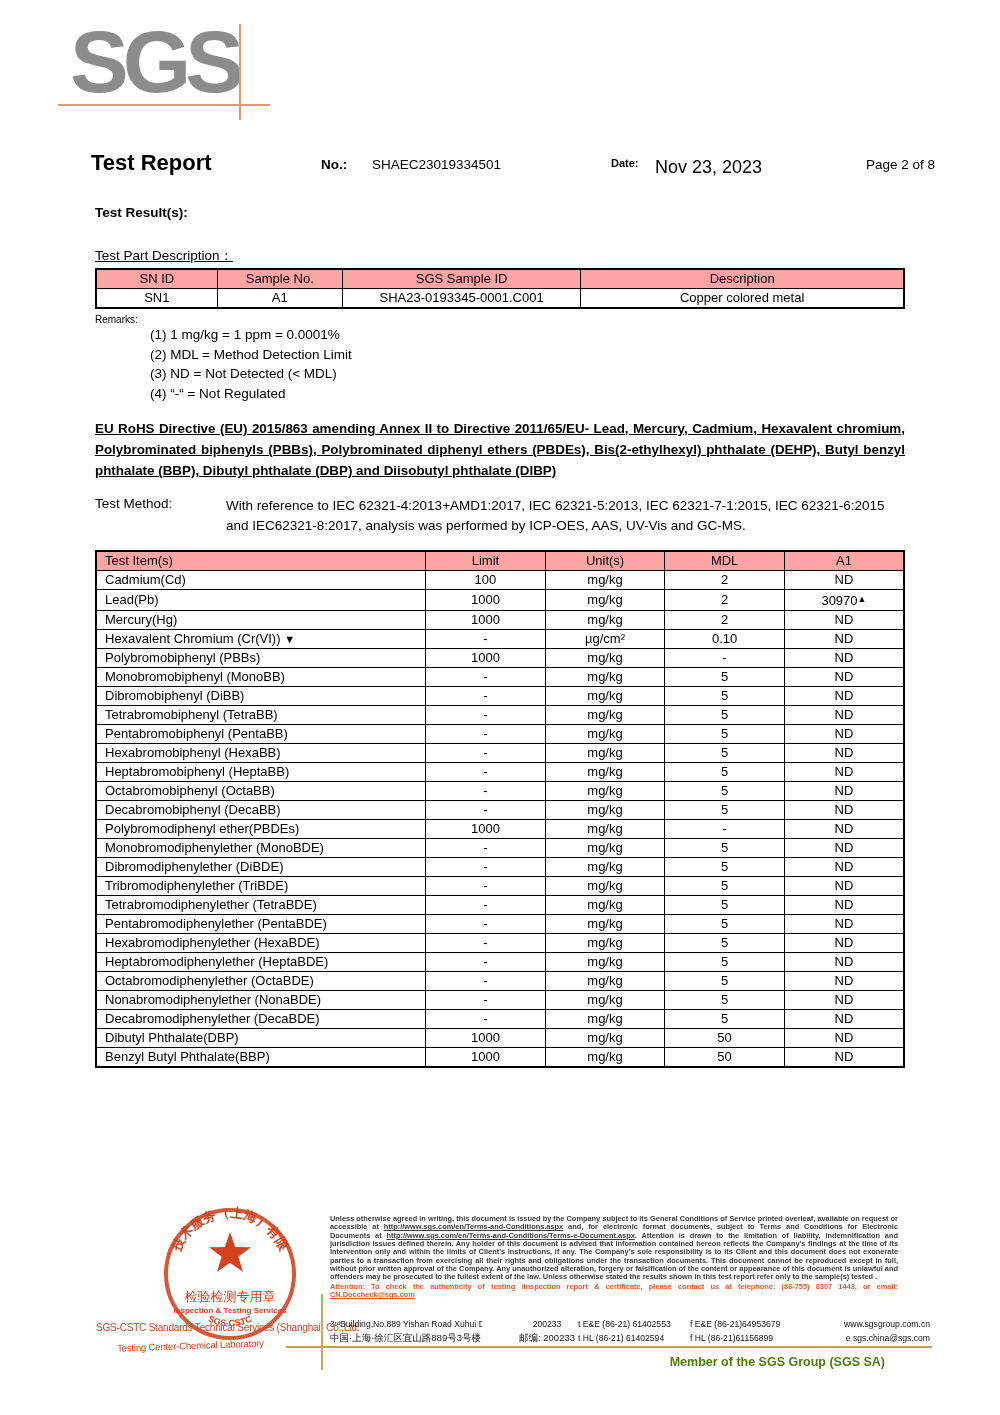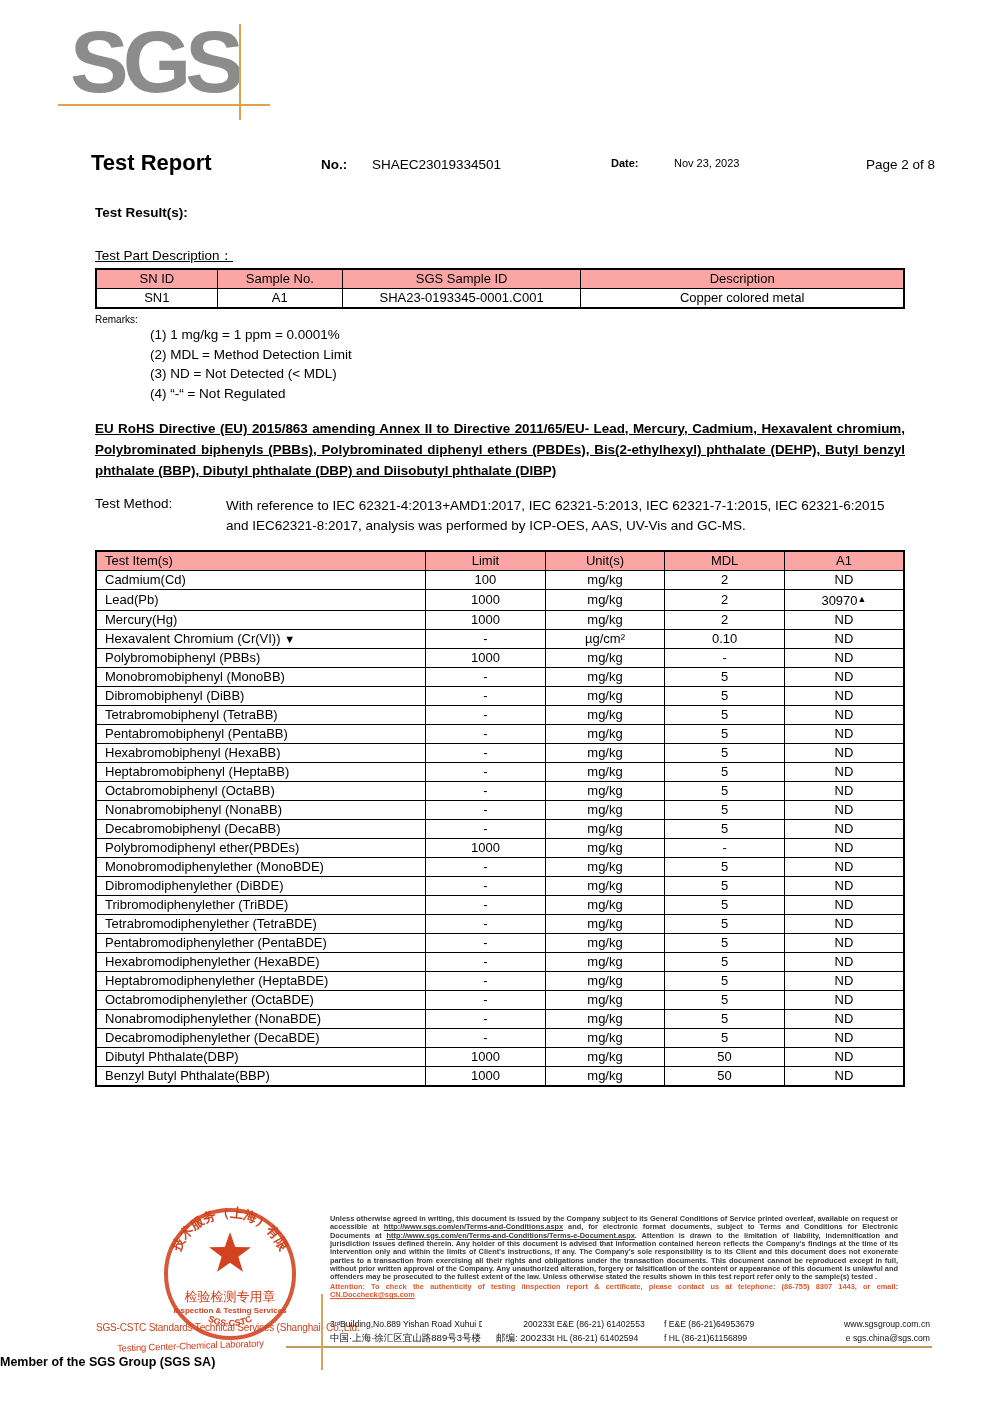--- a/index.html
+++ b/index.html
@@ -11,21 +11,21 @@
   .logo{position:absolute;left:70px;top:18px;font-size:88px;font-weight:bold;
         color:#8c8c8c;letter-spacing:-6px;line-height:1;}
   .cross-h{position:absolute;left:58px;top:104px;width:212px;height:2px;background:#e0a049;}
   .cross-v{position:absolute;left:239px;top:24px;width:2px;height:96px;background:#e0a049;}
 
   .title-row{position:absolute;left:0;top:150px;width:1000px;height:30px;margin-left:36px;}
   .report-title{position:absolute;left:55px;top:0;font-size:22px;font-weight:bold;}
   .no-label{position:absolute;left:285px;top:7px;font-size:13.5px;font-weight:bold;}
   .no-value{position:absolute;left:336px;top:7px;font-size:13.5px;}
   .date-label{position:absolute;left:575px;top:7px;font-size:11px;font-weight:bold;}
-  .date-value{position:absolute;left:638px;top:7px;font-size:11px;}
+  .date-value{position:absolute;left:619px;top:7px;font-size:18px;}
   .page-num{position:absolute;left:830px;top:7px;font-size:13.5px;}
 
   
   .content{position:absolute;left:95px;top:205px;width:810px;}
   .sec-title{font-size:13.5px;font-weight:bold;}
   .part-desc{font-size:13.5px;text-decoration:underline;margin-top:27px;margin-bottom:3px;}
 
   table{border-collapse:collapse;width:100%;}
   table,th,td{border:1px solid #000;}
   table{border-width:2px;}
@@ -52,30 +52,30 @@
                font-size:7.4px;line-height:8.35px;font-weight:bold;color:#3b3b3b;
                text-align:justify;}
   .legal-url{text-decoration:underline;}
   .attention{color:#e4572e;margin-top:1px;}
   .attention .email{text-decoration:underline;}
 
   .addr-block{position:absolute;left:330px;top:1317px;width:600px;font-size:8.6px;color:#111;}
   .addr-row{display:flex;height:14px;line-height:14px;align-items:center;}
   .addr-left{width:152px;overflow:hidden;white-space:nowrap;}
   .addr-cn{font-size:9.5px;}
-  .addr-postal{width:70px;text-align:right;padding-left:8px;white-space:nowrap;}
+  .addr-postal{width:70px;text-align:center;padding-left:8px;white-space:nowrap;margin-left:26px;}
   .addr-tel{width:112px;white-space:nowrap;}
   .addr-fax{width:118px;white-space:nowrap;}
   .addr-web{flex:1;text-align:right;white-space:nowrap;}
 
   .footer-rule{position:absolute;left:286px;top:1346px;width:646px;height:2px;background:#c59a62;}
   .cross-v2{position:absolute;left:321px;top:1294px;width:2px;height:76px;background:#d8a45c;}
 
-  .member{position:absolute;left:0;top:1355px;width:885px;text-align:left;
-          font-size:12.5px;font-weight:600;color:#000000;}
+  .member{position:absolute;left:0;top:1355px;width:885px;text-align:right;
+          font-size:12.5px;font-weight:600;color:#4d7c0f;}
 
   .stamp{position:absolute;left:125px;top:1206px;width:210px;height:150px;}
   .company-l1{position:absolute;left:96px;top:1322px;font-size:10px;color:#d3421f;
               letter-spacing:-0.2px;white-space:nowrap;}
   .company-l2{position:absolute;left:117px;top:1340px;font-size:9.6px;color:#d3421f;
               letter-spacing:-0.2px;white-space:nowrap;transform:rotate(-2deg);}
 </style>
 </head>
 <body>
 
@@ -234,27 +234,20 @@
             <td>ND</td>
           </tr>
           <tr>
             <td>Octabromobiphenyl (OctaBB)</td>
             <td>-</td>
             <td>mg/kg</td>
             <td>5</td>
             <td>ND</td>
           </tr>
           <tr>
-            <td>Nonabromobiphenyl (NonaBB)</td>
-            <td>-</td>
-            <td>mg/kg</td>
-            <td>5</td>
-            <td>ND</td>
-          </tr>
-          <tr>
             <td>Decabromobiphenyl (DecaBB)</td>
             <td>-</td>
             <td>mg/kg</td>
             <td>5</td>
             <td>ND</td>
           </tr>
           <tr>
             <td>Polybromodiphenyl ether(PBDEs)</td>
             <td>1000</td>
             <td>mg/kg</td>

